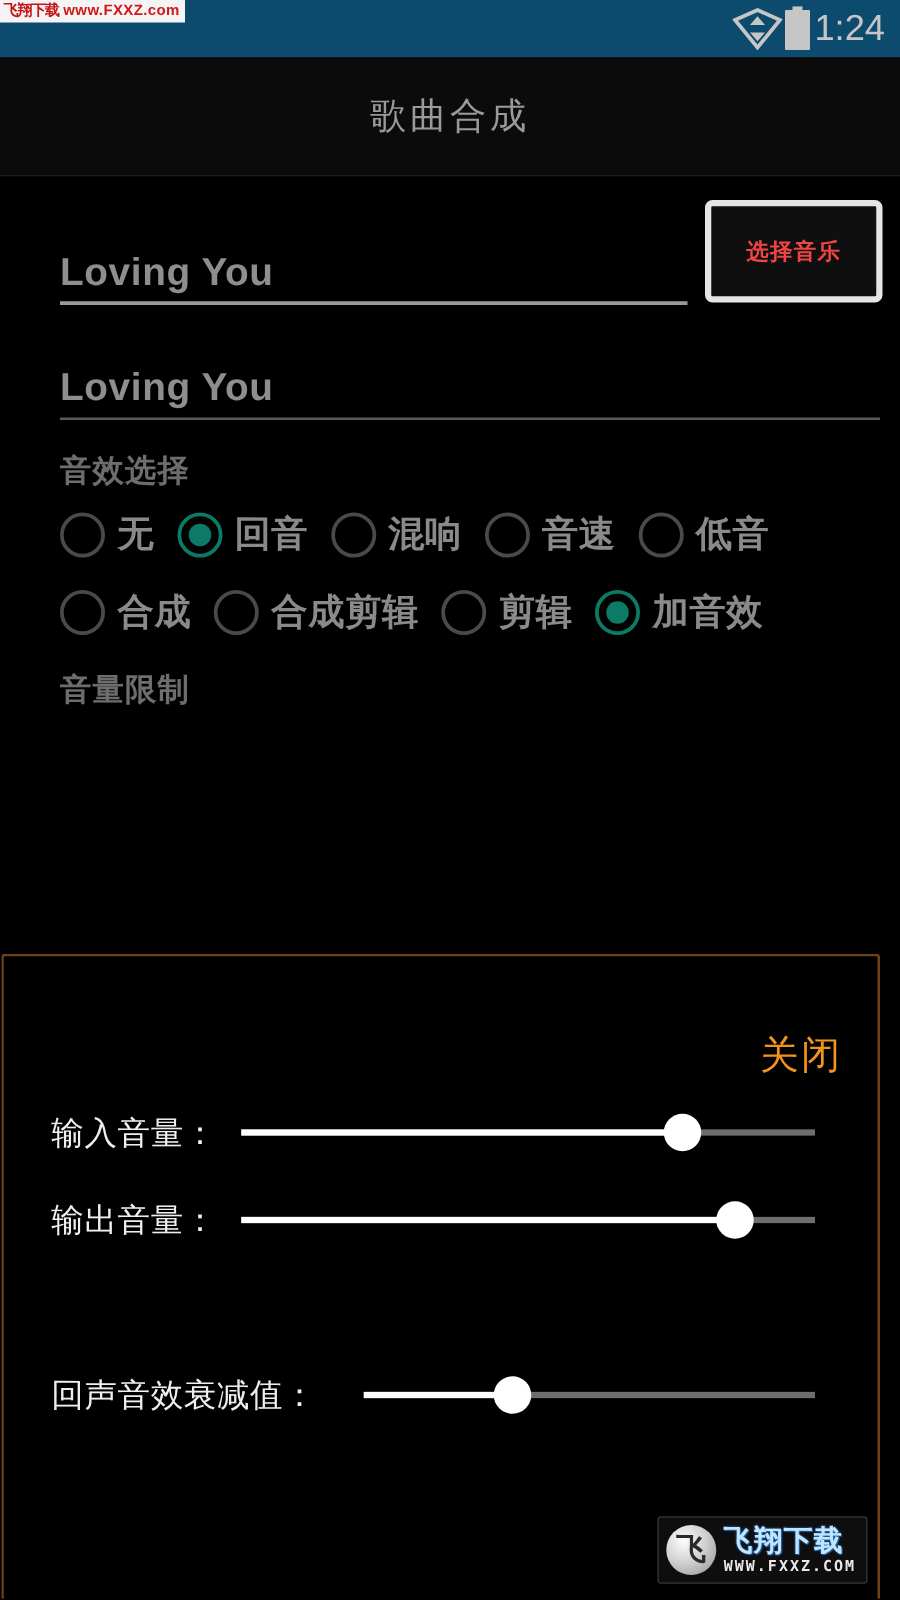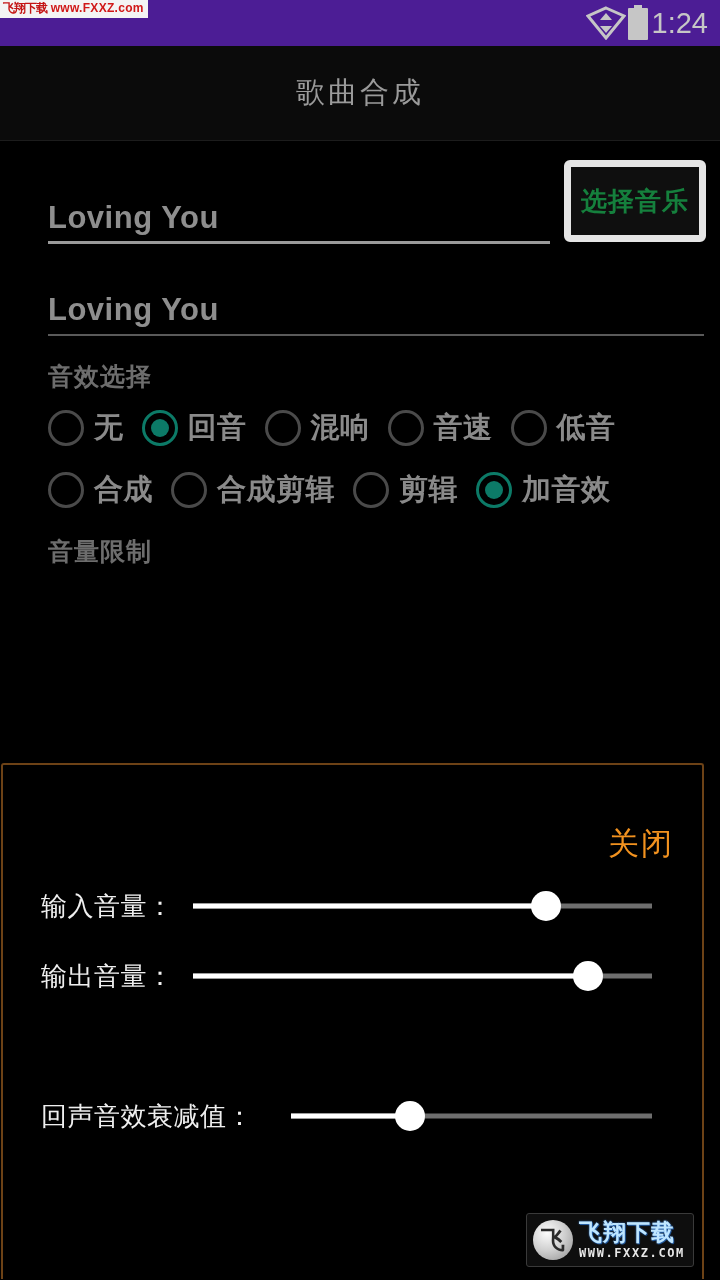--- a/index.html
+++ b/index.html
@@ -7,21 +7,21 @@
     width: 720px; height: 1280px;
     background: #000;
     font-family: "Liberation Sans", "DejaVu Sans", sans-serif;
     overflow: hidden;
   }
   #screen { position: relative; width: 720px; height: 1280px; background: #000; }
 
   
   .statusbar {
     position: absolute; top: 0; left: 0; width: 720px; height: 46px;
-    background: #4c1d95;
+    background: #0c4a6e;
   }
   .watermark-top {
     position: absolute; left: 0; top: 0;
     background: #f4f4f4; color: #d01818;
     font-size: 12px; font-weight: bold;
     padding: 1px 4px 2px 3px;
     letter-spacing: .3px;
     line-height: 15px;
     font-family: "Liberation Sans", sans-serif;
     white-space: nowrap;
@@ -60,23 +60,23 @@
   }
   .underline {
     position: absolute; left: 32px; bottom: 10px; height: 3px;
     background: #9a9a9a;
   }
   .underline.thin { height: 2px; background: #5a5a5a; }
 
   .btn-select {
     position: absolute; right: 30px; top: 18px;
     width: 142px; height: 82px;
-    border: 7px solid #e5e5e5; border-radius: 6px;
-    background: #0f0f0f; color: #15803d;
-    font-size: 26px; display: flex; align-items: center; justify-content: center;
+    border: 5px solid #e5e5e5; border-radius: 6px;
+    background: #0f0f0f; color: #ef4444;
+    font-size: 18px; display: flex; align-items: center; justify-content: center;
     letter-spacing: 1px;
   }
 
   .row-input2 { position: relative; height: 92px; }
 
   
   .group { padding: 0 32px; }
   .group-label {
     color: #6d6d6d; font-size: 25px; margin-top: 14px; margin-bottom: 4px;
     letter-spacing: 1px;

